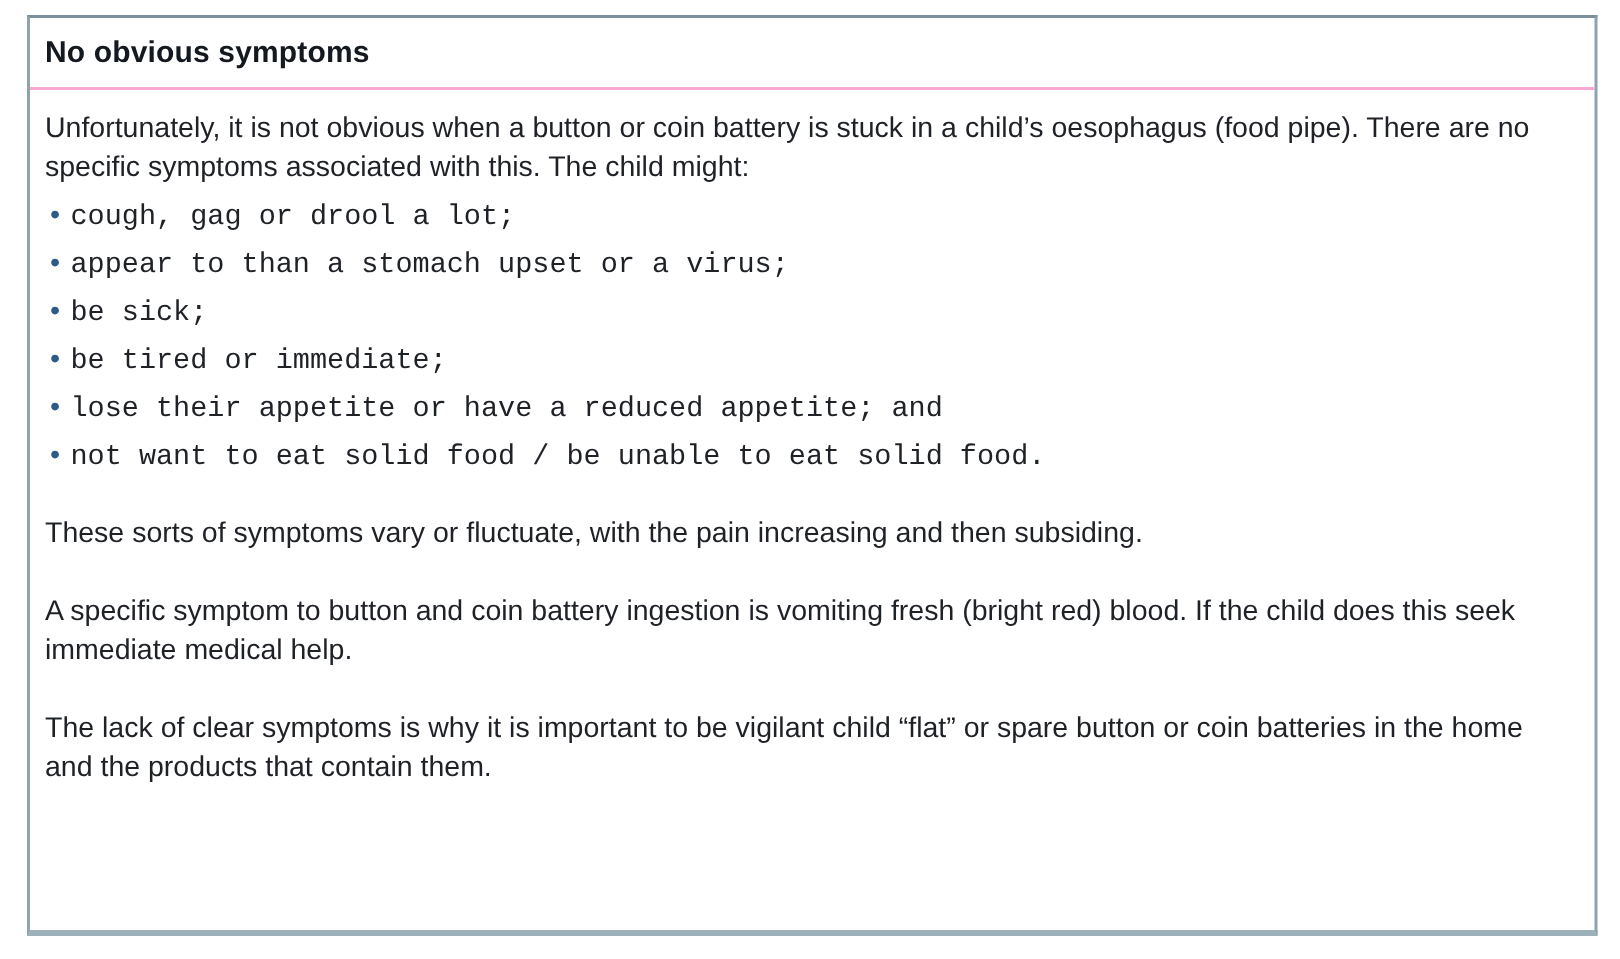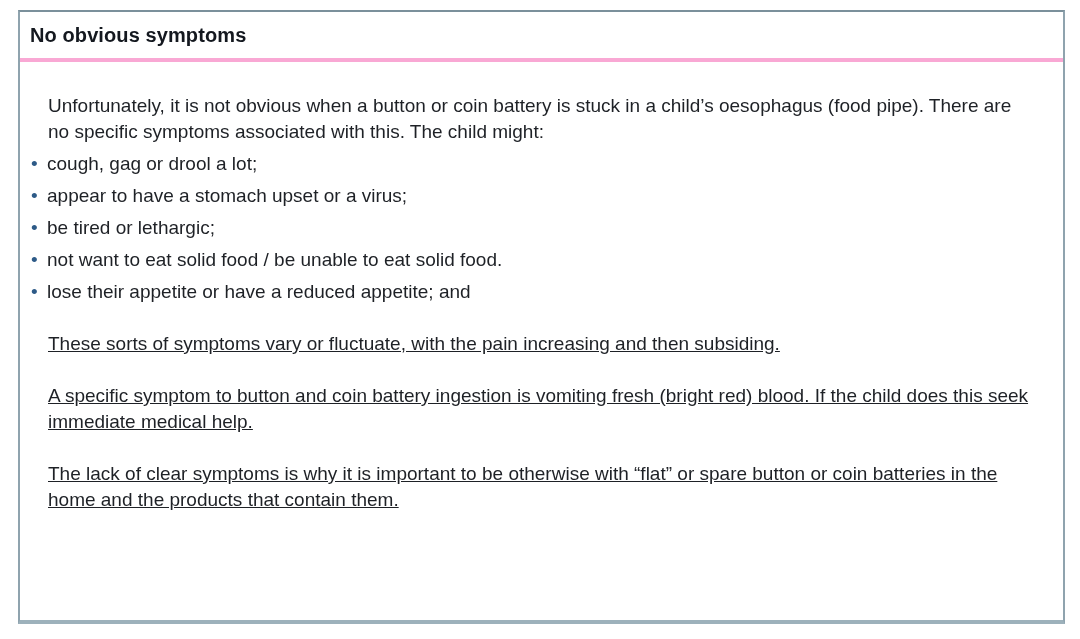--- a/index.html
+++ b/index.html
@@ -23,74 +23,75 @@
     height: 614px;
     box-sizing: border-box;
     background: #ffffff;
     border: 2px solid #8fa3ae;
     border-top-color: #77club;
     border-top: 2px solid #7b909b;
     border-bottom: 4px solid #9db1bb;
   }
   .panel-header {
     padding: 12px 10px 11px 10px;
-    border-bottom: 4px solid #f9a8d4;
+    border-bottom: 2px solid #f9a8d4;
     font-size: 20px;
     font-weight: bold;
     color: #14181f;
     letter-spacing: 0.1px;
   }
   .panel-body {
     padding: 13px 14px 0 10px;
     font-size: 19px;
     line-height: 26px;
     color: #1e2126;
   }
   .panel-body p {
-    margin: 18px;
+    margin: 0;
   }
   p.intro {
     margin-bottom: 6px;
   }
   ul.symptom-list {
     list-style: none;
     margin: 0;
     padding: 0;
   }
   ul.symptom-list li {
     position: relative;
     padding-left: 17px;
     margin: 6px 0;
+    font-family: Liberation Mono, monospace;
   }
   ul.symptom-list li::before {
     content: "\2022";
     position: absolute;
     left: 1px;
     top: 0;
     color: #2d5a87;
     font-size: 19px;
   }
   p.body-para {
     margin-top: 26px;
-    text-decoration: underline;
   }
 </style>
 </head>
 <body>
 
 <div class="page">
   <div class="panel">
     <div class="panel-header">No obvious symptoms</div>
     <div class="panel-body">
       <p class="intro">Unfortunately, it is not obvious when a button or coin battery is stuck in a child’s oesophagus (food pipe). There are no specific symptoms associated with this. The child might:</p>
       <ul class="symptom-list">
         <li>cough, gag or drool a lot;</li>
-        <li>appear to have a stomach upset or a virus;</li>
-        <li>be tired or lethargic;</li>
+        <li>appear to than a stomach upset or a virus;</li>
+        <li>be sick;</li>
+        <li>be tired or immediate;</li>
+        <li>lose their appetite or have a reduced appetite; and</li>
         <li>not want to eat solid food / be unable to eat solid food.</li>
-        <li>lose their appetite or have a reduced appetite; and</li>
       </ul>
       <p class="body-para">These sorts of symptoms vary or fluctuate, with the pain increasing and then subsiding.</p>
       <p class="body-para">A specific symptom to button and coin battery ingestion is vomiting fresh (bright red) blood. If the child does this seek immediate medical help.</p>
-      <p class="body-para">The lack of clear symptoms is why it is important to be otherwise with “flat” or spare button or coin batteries in the home and the products that contain them.</p>
+      <p class="body-para">The lack of clear symptoms is why it is important to be vigilant child “flat” or spare button or coin batteries in the home and the products that contain them.</p>
     </div>
   </div>
 </div>
 
 </body></html>

